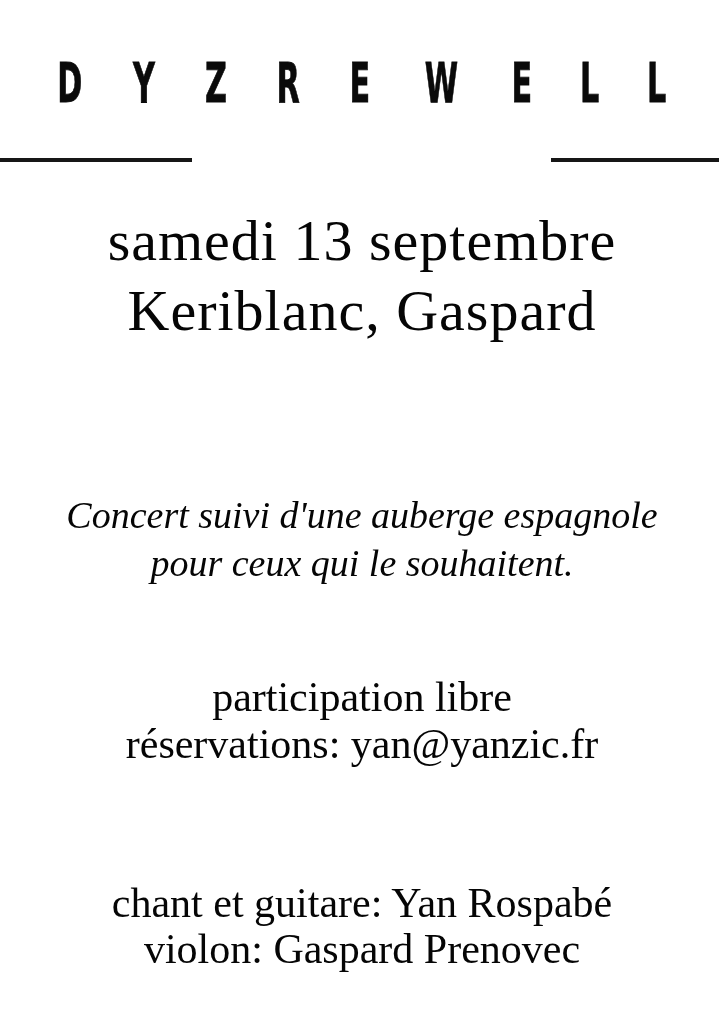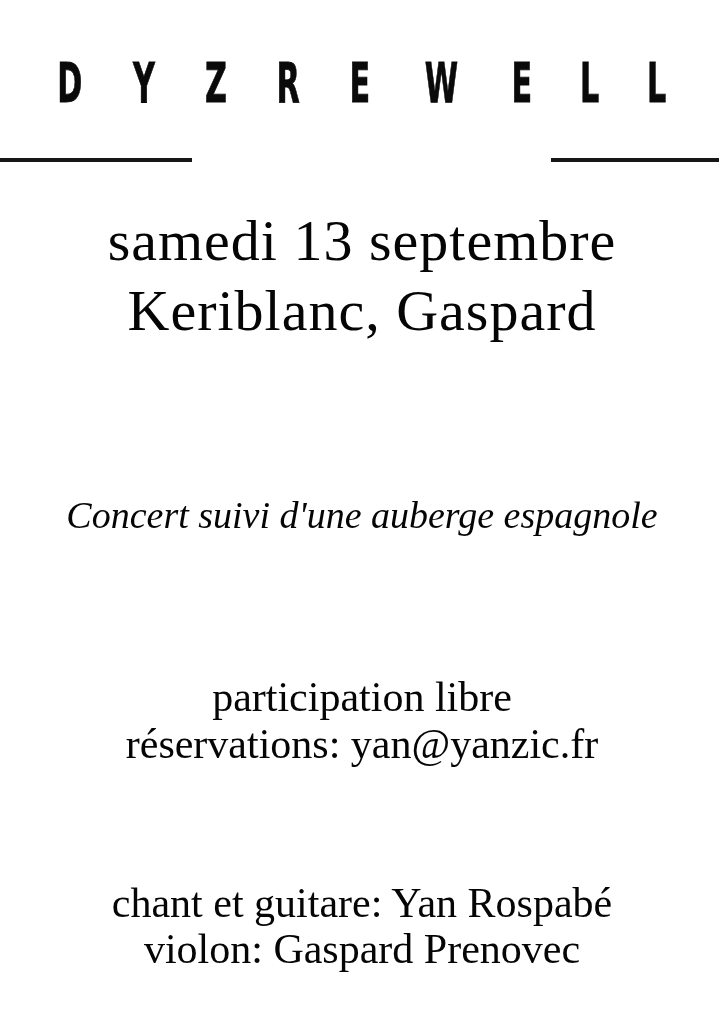--- a/index.html
+++ b/index.html
@@ -102,20 +102,21 @@
     <span class="rule rule-right"></span>
   </div>
 
   <div class="block date-block">
     <div>samedi 13 septembre</div>
     <div>Keriblanc, Gaspard</div>
   </div>
 
   <div class="block note-block">
     <div>Concert suivi d'une auberge espagnole</div>
+    <div>pour ceux qui le souhaitent.</div>
   </div>
 
   <div class="block credits-block">
     <div>chant et guitare: Yan Rospabé</div>
     <div>violon: Gaspard Prenovec</div>
   </div>
 
   <div class="block participation-block">
     <div>participation libre</div>
     <div>réservations: yan@yanzic.fr</div>

